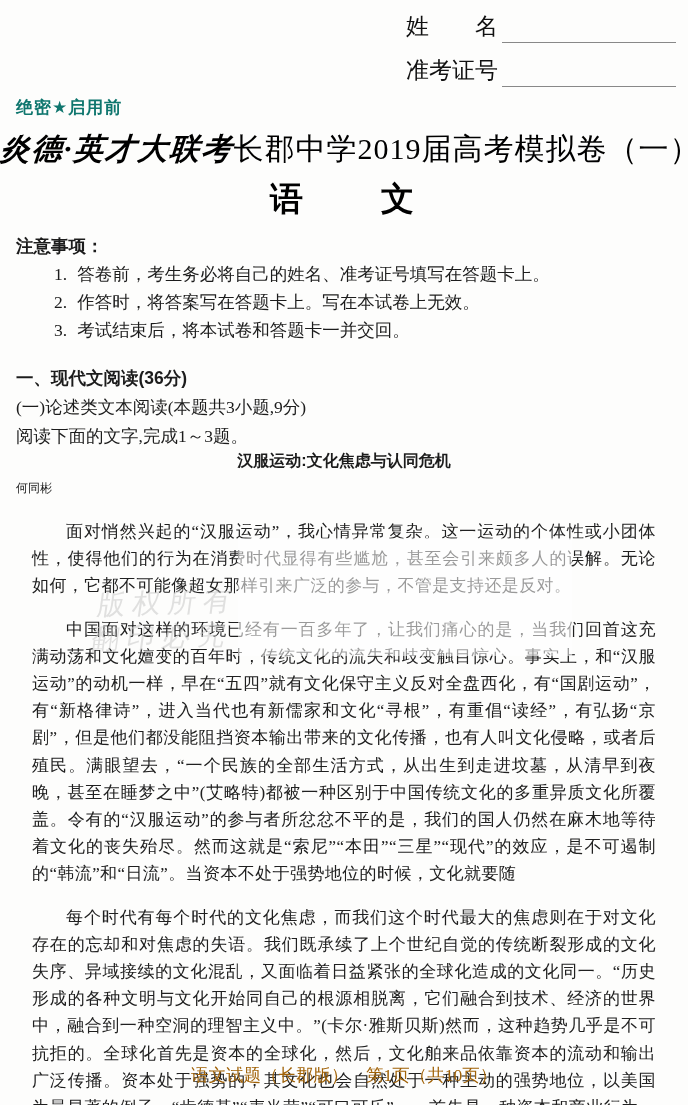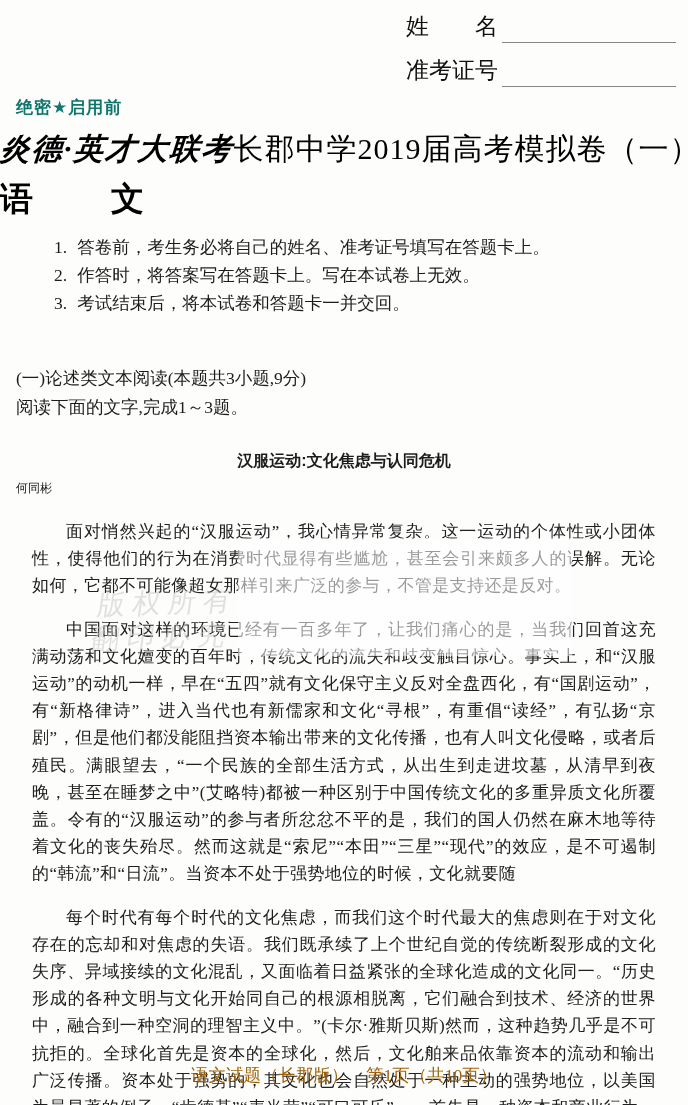--- a/index.html
+++ b/index.html
@@ -25,21 +25,21 @@
   }
   
   .main-title{
     position:absolute;top:129px;left:0;right:0;
     text-align:center;font-size:30px;line-height:40px;white-space:nowrap;color:#000;
   }
   .title-brand{font-weight:900;font-style:italic;letter-spacing:2px;transform:skewX(-4deg);display:inline-block;}
   .title-rest{font-weight:500;letter-spacing:1px;}
   .subject{
     position:absolute;top:177px;left:0;right:0;
-    text-align:left;font-size:33px;line-height:44px;
+    text-align:center;font-size:33px;line-height:44px;
     font-family:"Liberation Sans","DejaVu Sans",sans-serif;
     font-weight:bold;letter-spacing:4px;color:#000;white-space:pre;
   }
   
   .notice{position:absolute;top:233px;left:16px;right:16px;font-size:17.5px;}
   .notice-heading{
     font-family:"Liberation Sans","DejaVu Sans",sans-serif;
     font-weight:bold;line-height:27px;
   }
   .notice-item{display:flex;line-height:28px;padding-left:38px;}
@@ -98,35 +98,37 @@
   </div>
 
   <div class="secrecy">绝密★启用前</div>
 
   <h1 class="main-title" style="margin:0;">
     <span class="title-brand">炎德·英才大联考</span><span class="title-rest">长郡中学2019届高考模拟卷（一）</span>
   </h1>
   <h2 class="subject" style="margin:0;">语　　文</h2>
 
   <div class="notice">
+    <div class="notice-heading">注意事项：</div>
     <div class="notice-item">
       <span class="notice-num">1.</span>
       <span>答卷前，考生务必将自己的姓名、准考证号填写在答题卡上。</span>
     </div>
     <div class="notice-item">
       <span class="notice-num">2.</span>
       <span>作答时，将答案写在答题卡上。写在本试卷上无效。</span>
     </div>
     <div class="notice-item">
       <span class="notice-num">3.</span>
       <span>考试结束后，将本试卷和答题卡一并交回。</span>
     </div>
   </div>
 
   <div class="section">
+    <div class="sec-heading">一、现代文阅读(36分)</div>
     <div>(一)论述类文本阅读(本题共3小题,9分)</div>
     <div>阅读下面的文字,完成1～3题。</div>
   </div>
 
   <div class="article">
     <div class="art-title">汉服运动:文化焦虑与认同危机</div>
     <div class="art-author">何同彬</div>
     <p>面对悄然兴起的“汉服运动”，我心情异常复杂。这一运动的个体性或小团体性，使得他们的行为在消费时代显得有些尴尬，甚至会引来颇多人的误解。无论如何，它都不可能像超女那样引来广泛的参与，不管是支持还是反对。</p>
     <p>中国面对这样的环境已经有一百多年了，让我们痛心的是，当我们回首这充满动荡和文化嬗变的百年时，传统文化的流失和歧变触目惊心。事实上，和“汉服运动”的动机一样，早在“五四”就有文化保守主义反对全盘西化，有“国剧运动”，有“新格律诗”，进入当代也有新儒家和文化“寻根”，有重倡“读经”，有弘扬“京剧”，但是他们都没能阻挡资本输出带来的文化传播，也有人叫文化侵略，或者后殖民。满眼望去，“一个民族的全部生活方式，从出生到走进坟墓，从清早到夜晚，甚至在睡梦之中”(艾略特)都被一种区别于中国传统文化的多重异质文化所覆盖。令有的“汉服运动”的参与者所忿忿不平的是，我们的国人仍然在麻木地等待着文化的丧失殆尽。然而这就是“索尼”“本田”“三星”“现代”的效应，是不可遏制的“韩流”和“日流”。当资本不处于强势地位的时候，文化就要随</p>
     <p>每个时代有每个时代的文化焦虑，而我们这个时代最大的焦虑则在于对文化存在的忘却和对焦虑的失语。我们既承续了上个世纪自觉的传统断裂形成的文化失序、异域接续的文化混乱，又面临着日益紧张的全球化造成的文化同一。“历史形成的各种文明与文化开始同自己的根源相脱离，它们融合到技术、经济的世界中，融合到一种空洞的理智主义中。”(卡尔·雅斯贝斯)然而，这种趋势几乎是不可抗拒的。全球化首先是资本的全球化，然后，文化舶来品依靠资本的流动和输出广泛传播。资本处于强势的，其文化也会自然处于一种主动的强势地位，以美国为最显著的例子。“肯德基”“麦当劳”“可口可乐”……首先是一种资本和商业行为，然后成为一种具体的、渗透性的文化行为。这种文化的殖民化不再倚重于武装侵略，但是其影响却显然更大。</p>

